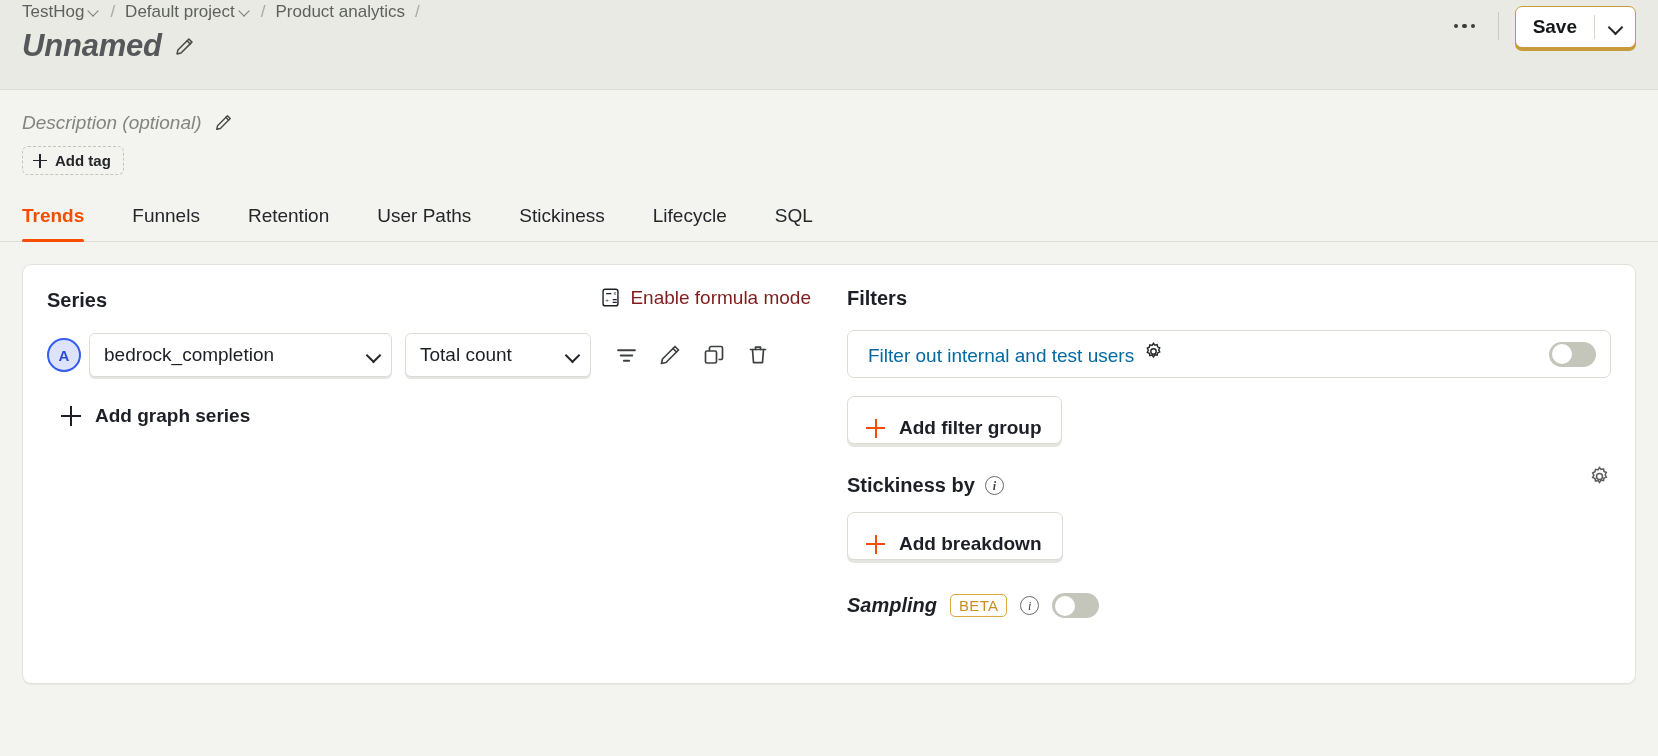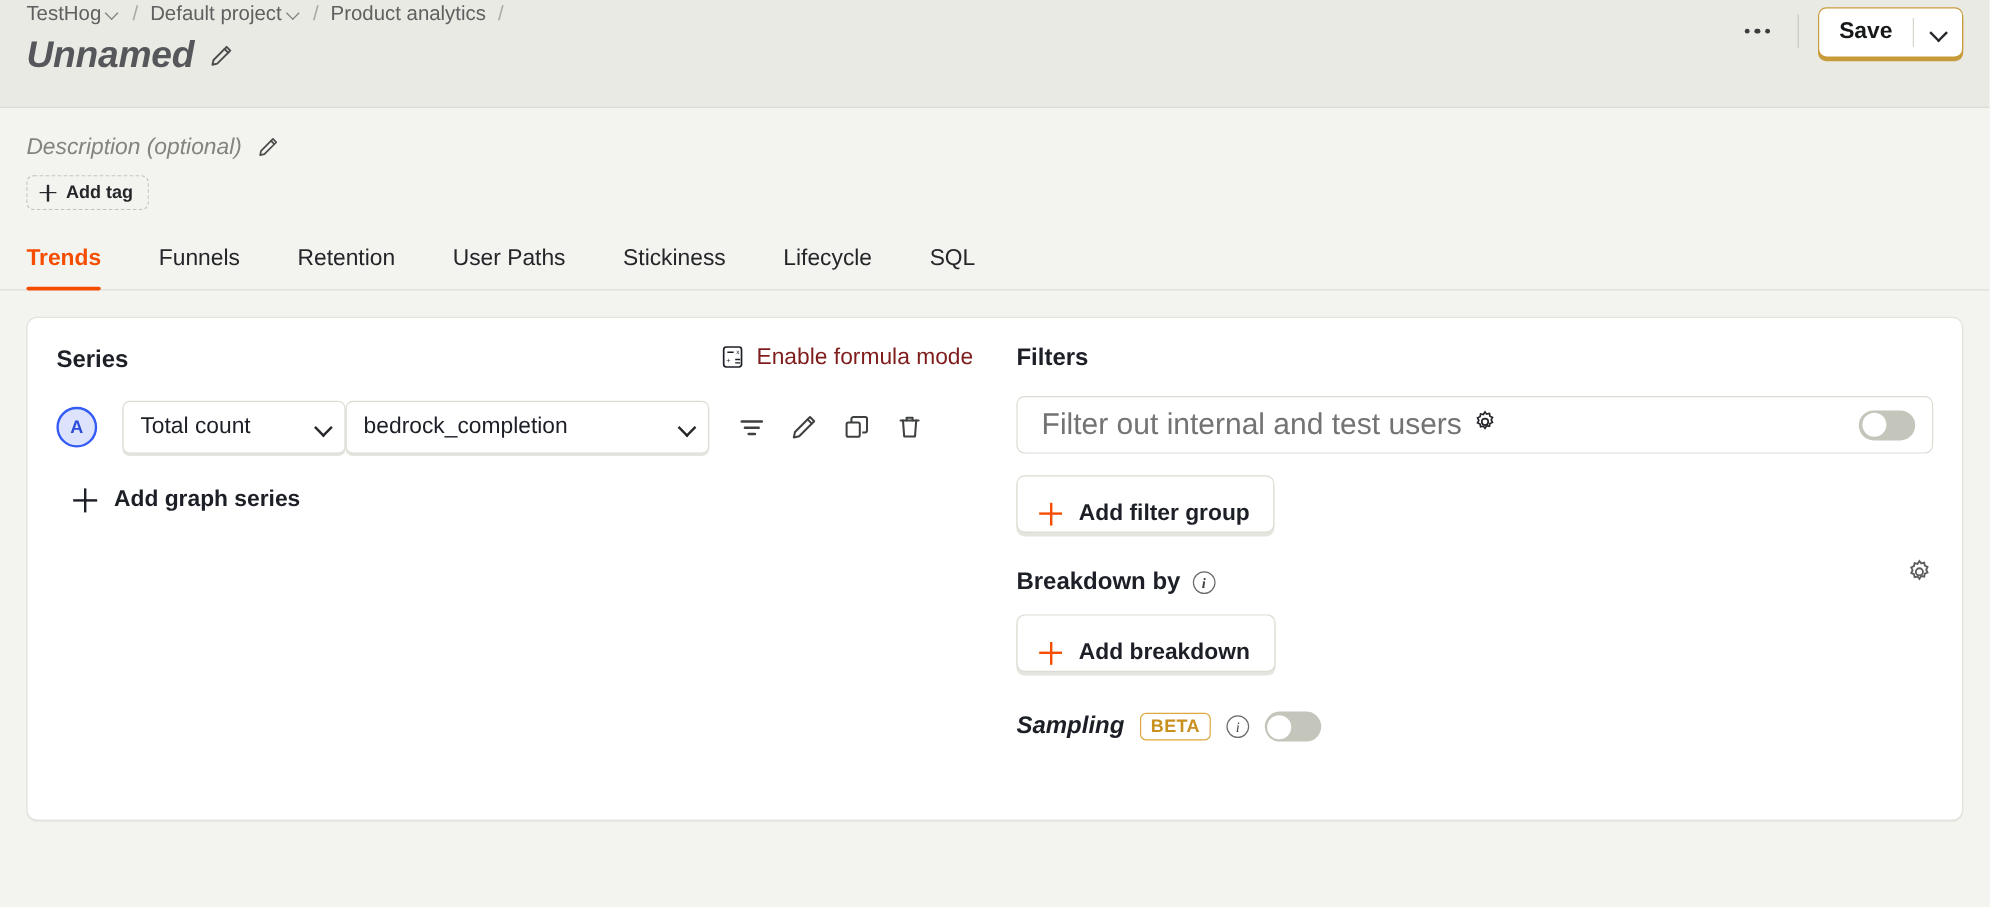--- a/index.html
+++ b/index.html
@@ -186,21 +186,21 @@
   
   .filters-box {
     margin-top: 20px;
     border: 1px solid #dcdcd4;
     border-radius: 7px;
     height: 48px;
     display: flex; align-items: center; justify-content: space-between;
     padding: 0 14px 0 20px;
     background: #fff;
   }
-  .filters-box-label { display: flex; align-items: flex-end; gap: 9px; font-size: 25px; color: #737373; }
+  .filters-box-label { display: flex; align-items: flex-end; gap: 9px; font-size: 19px; color: #0369a1; }
   .toggle {
     width: 47px; height: 25px; border-radius: 13px;
     background: #c4c6bb; position: relative; cursor: pointer; flex: none;
   }
   .toggle .knob {
     position: absolute; top: 2.5px; left: 2.5px;
     width: 20px; height: 20px; border-radius: 50%; background: #fff;
   }
   .ph-btn {
     display: inline-flex; align-items: center; gap: 14px;
@@ -221,21 +221,21 @@
     font-size: 20px; font-weight: bold; color: #1d1f27;
   }
   .mt-breakdown { margin-top: 15px; }
   .sampling-row {
     margin-top: 33px;
     display: flex; align-items: center; gap: 13px;
   }
   .sampling-label { font-size: 20px; font-weight: bold; color: #1d1f27; font-style: italic; }
   .beta-badge {
     border: 1px solid #dba93d; border-radius: 5px;
-    color: #c8901f; font-size: 15px; font-weight: bold;
+    color: #c8901f; font-size: 15px; font-weight: normal;
     padding: 2px 8px; letter-spacing: 0.3px;
   }
   .info-i {
     width: 19px; height: 19px; border: 1.5px solid #6b6d6a; border-radius: 50%;
     display: inline-flex; align-items: center; justify-content: center;
     font-size: 12px; font-style: italic; font-family: "Liberation Serif", serif;
     color: #3f4140; flex: none; line-height: 1;
   }
   .gear-corner { position: absolute; right: 0px; top: 178px; cursor: pointer; }
 </style>
@@ -350,27 +350,27 @@
             <line x1="14.5" y1="17.6" x2="19.2" y2="17.6" stroke-width="1.4"></line>
           </svg>
         </span>
         <span>Enable formula mode</span>
       </div>
     </div>
 
     <div class="series-row">
       <div class="series-badge">A</div>
 
+      <div class="field field-event">
+        <span class="field-text">bedrock_completion</span>
+        <span class="caret-dn"></span>
+      </div>
+
       <div class="field field-math">
         <span class="field-text">Total count</span>
-        <span class="caret-dn"></span>
-      </div>
-
-      <div class="field field-event">
-        <span class="field-text">bedrock_completion</span>
         <span class="caret-dn"></span>
       </div>
 
       <div class="icon-group">
         <div class="icon-btn">
           <svg viewBox="0 0 24 24" width="25" height="25" fill="none" stroke="#3f4140" stroke-width="2" stroke-linecap="round">
             <line x1="4" y1="7" x2="20" y2="7"></line>
             <line x1="6.5" y1="12" x2="17.5" y2="12"></line>
             <line x1="9.5" y1="17" x2="14.5" y2="17"></line>
           </svg>
@@ -422,21 +422,21 @@
     </div>
 
     <div class="mt-add-filter">
       <span class="ph-btn">
         <span class="plus-orange"></span>
         <span>Add filter group</span>
       </span>
     </div>
 
     <div class="breakdown-head">
-      <span>Breakdown by</span>
+      <span>Stickiness by</span>
       <span class="info-i">i</span>
     </div>
 
     <div class="mt-breakdown">
       <span class="ph-btn">
         <span class="plus-orange"></span>
         <span>Add breakdown</span>
       </span>
     </div>
 

